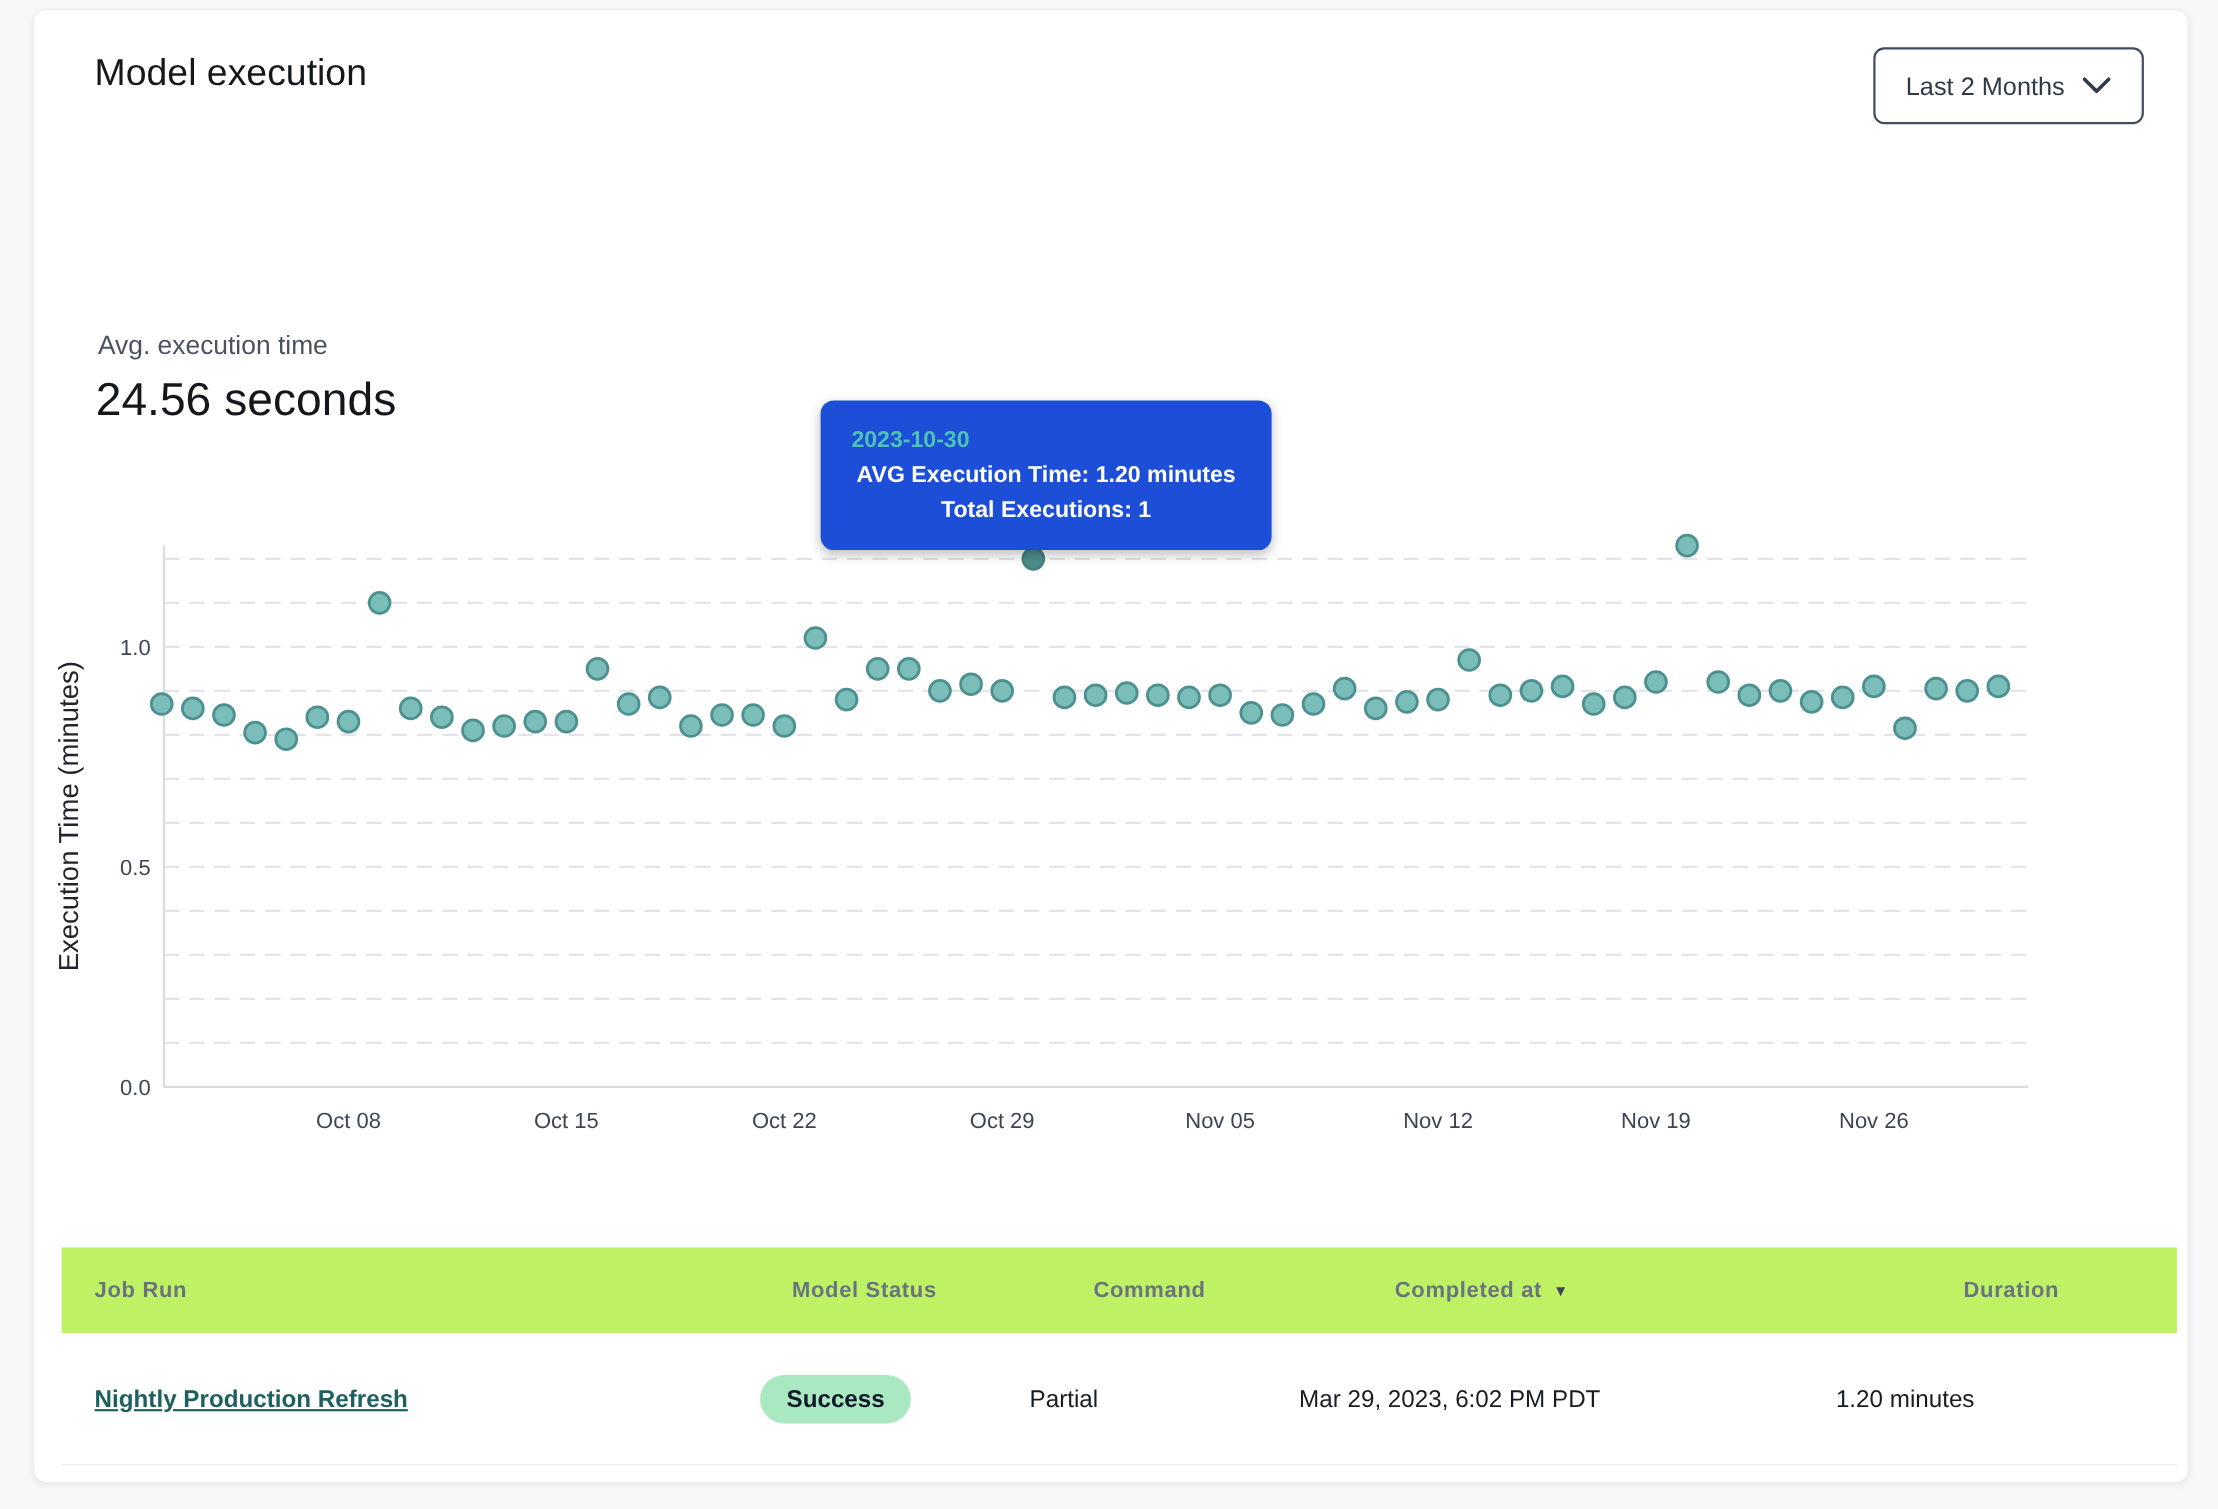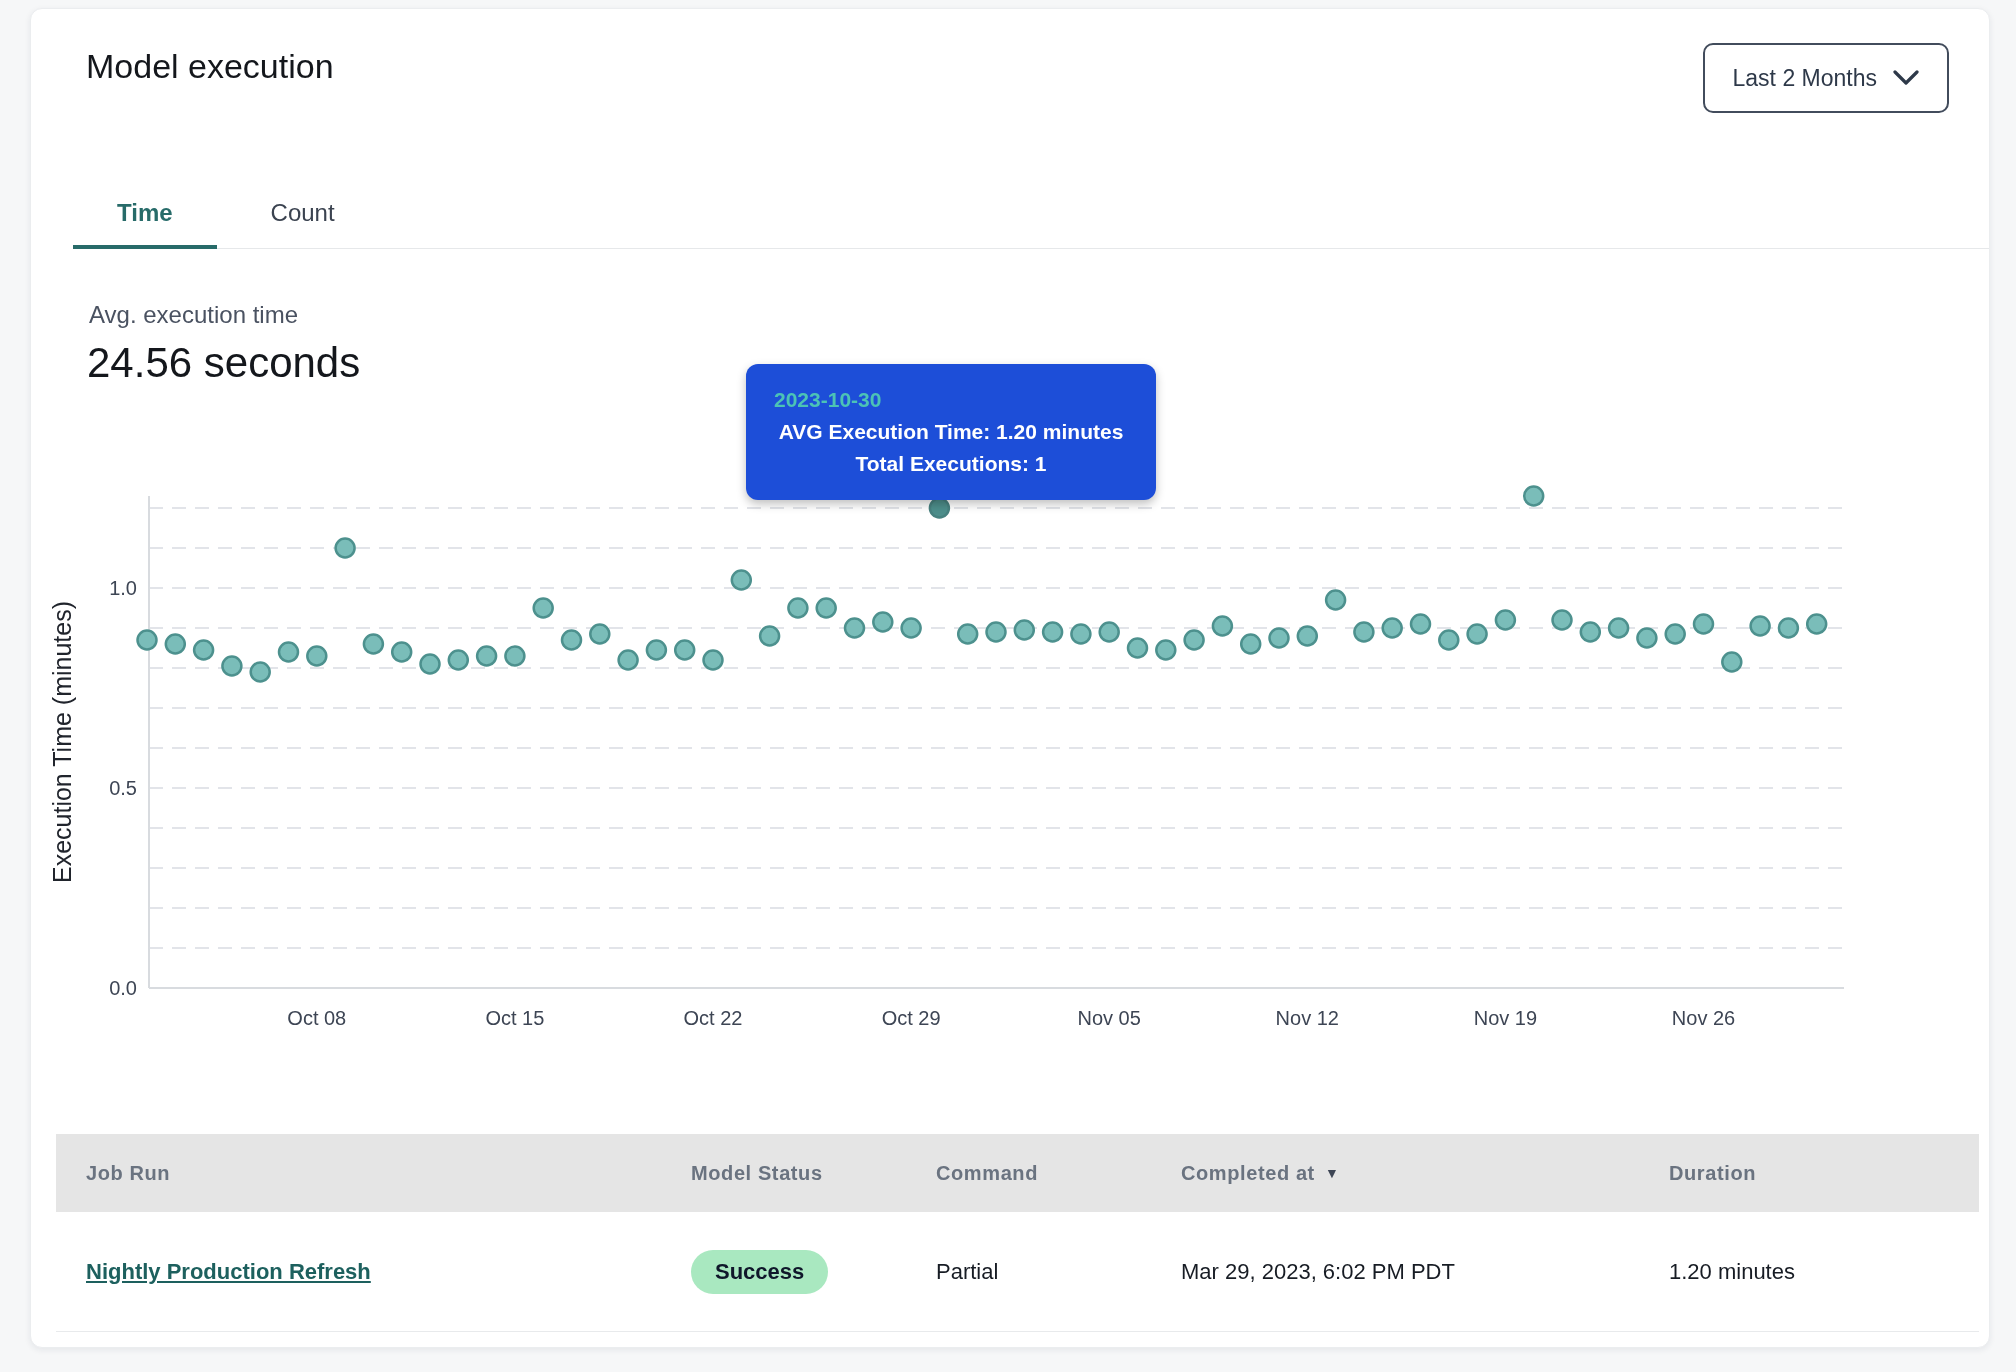--- a/index.html
+++ b/index.html
@@ -20,21 +20,21 @@
   .grid { stroke:#e2e4e9; stroke-width:2; }
   .axis { stroke:#d8dbdf; stroke-width:2; }
   .ytick,.xtick { font-family:"Liberation Sans",sans-serif; font-size:20px; fill:#3d4554; }
   .ylabel { font-family:"Liberation Sans",sans-serif; font-size:25px; fill:#20242c; }
   .tooltip { position:absolute; left:715px; top:355px; width:410px; background:#1d4ed8; border-radius:12px;
              padding:20px 28px; z-index:5; box-shadow:0 4px 10px rgba(0,0,0,.25); }
   .tooltip .tt-date { color:#4cc3b5; font-size:21px; font-weight:700; line-height:32px; }
   .tooltip .tt-line { color:#ffffff; font-size:21px; font-weight:600; line-height:32px;text-align:center; }
   .table { position:absolute; left:25px; top:1125px; width:1923px; }
   .thead { display:grid; grid-template-columns:605px 245px 245px 488px 1fr; align-items:center;
-           height:78px; background:#e5e5e5; padding-left:30px; }
+           height:78px; background:#bef264; padding-left:30px;gap:29px; }
   .th { font-size:20px; font-weight:700; letter-spacing:.6px; color:#6a7380; display:flex; align-items:center; gap:10px; }
   .sort-icon { font-size:14px; color:#3d4554; }
   .trow { display:grid; grid-template-columns:605px 245px 245px 488px 1fr; align-items:center;
           height:120px; background:#fff; padding-left:30px; border-bottom:1px solid #e8eaec; }
   .td { font-size:22px; color:#171c24; }
   .job-link { font-size:22px; font-weight:700; color:#1d605e; text-decoration:underline; cursor:pointer; }
   .pill { display:inline-block; background:#a9e8c0; color:#0f172a; font-size:22px; font-weight:700;
           padding:9px 24px; border-radius:999px; }
 </style>
 </head>
@@ -44,24 +44,20 @@
 
   <div class="page-title">Model execution</div>
 
   <div class="range-btn">
     <span>Last 2 Months</span>
     <svg width="26" height="16" viewBox="0 0 26 16">
       <polyline points="2,2 13,13 24,2" fill="none" stroke="#2e3949" stroke-width="3.2" stroke-linecap="round" stroke-linejoin="round"></polyline>
     </svg>
   </div>
 
-  <div class="tabs">
-    <div class="tab active">Time</div>
-    <div class="tab">Count</div>
-  </div>
 
   <div class="stat-label">Avg. execution time</div>
   <div class="stat-value">24.56 seconds</div>
 
   <div class="tooltip">
     <div class="tt-date">2023-10-30</div>
     <div class="tt-line">AVG Execution Time: 1.20 minutes</div>
     <div class="tt-line">Total Executions: 1</div>
   </div>
 

